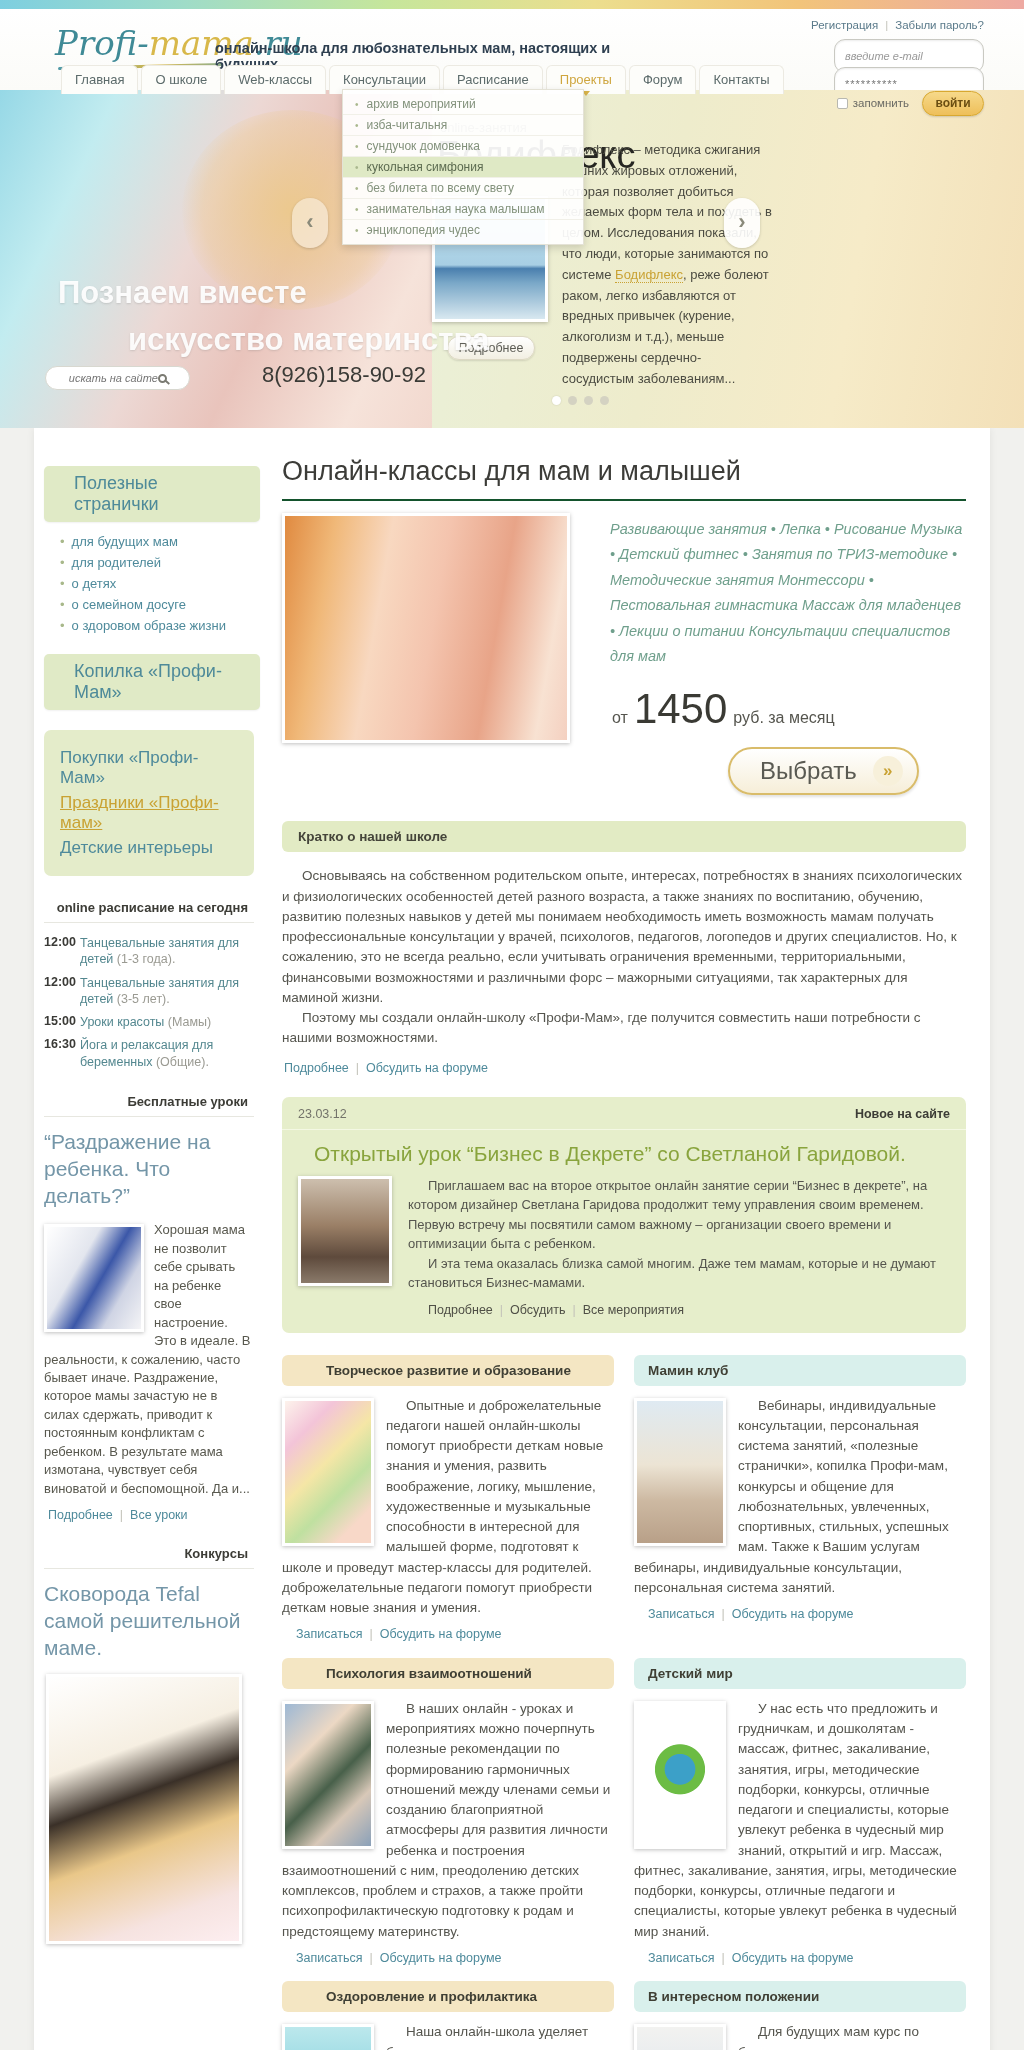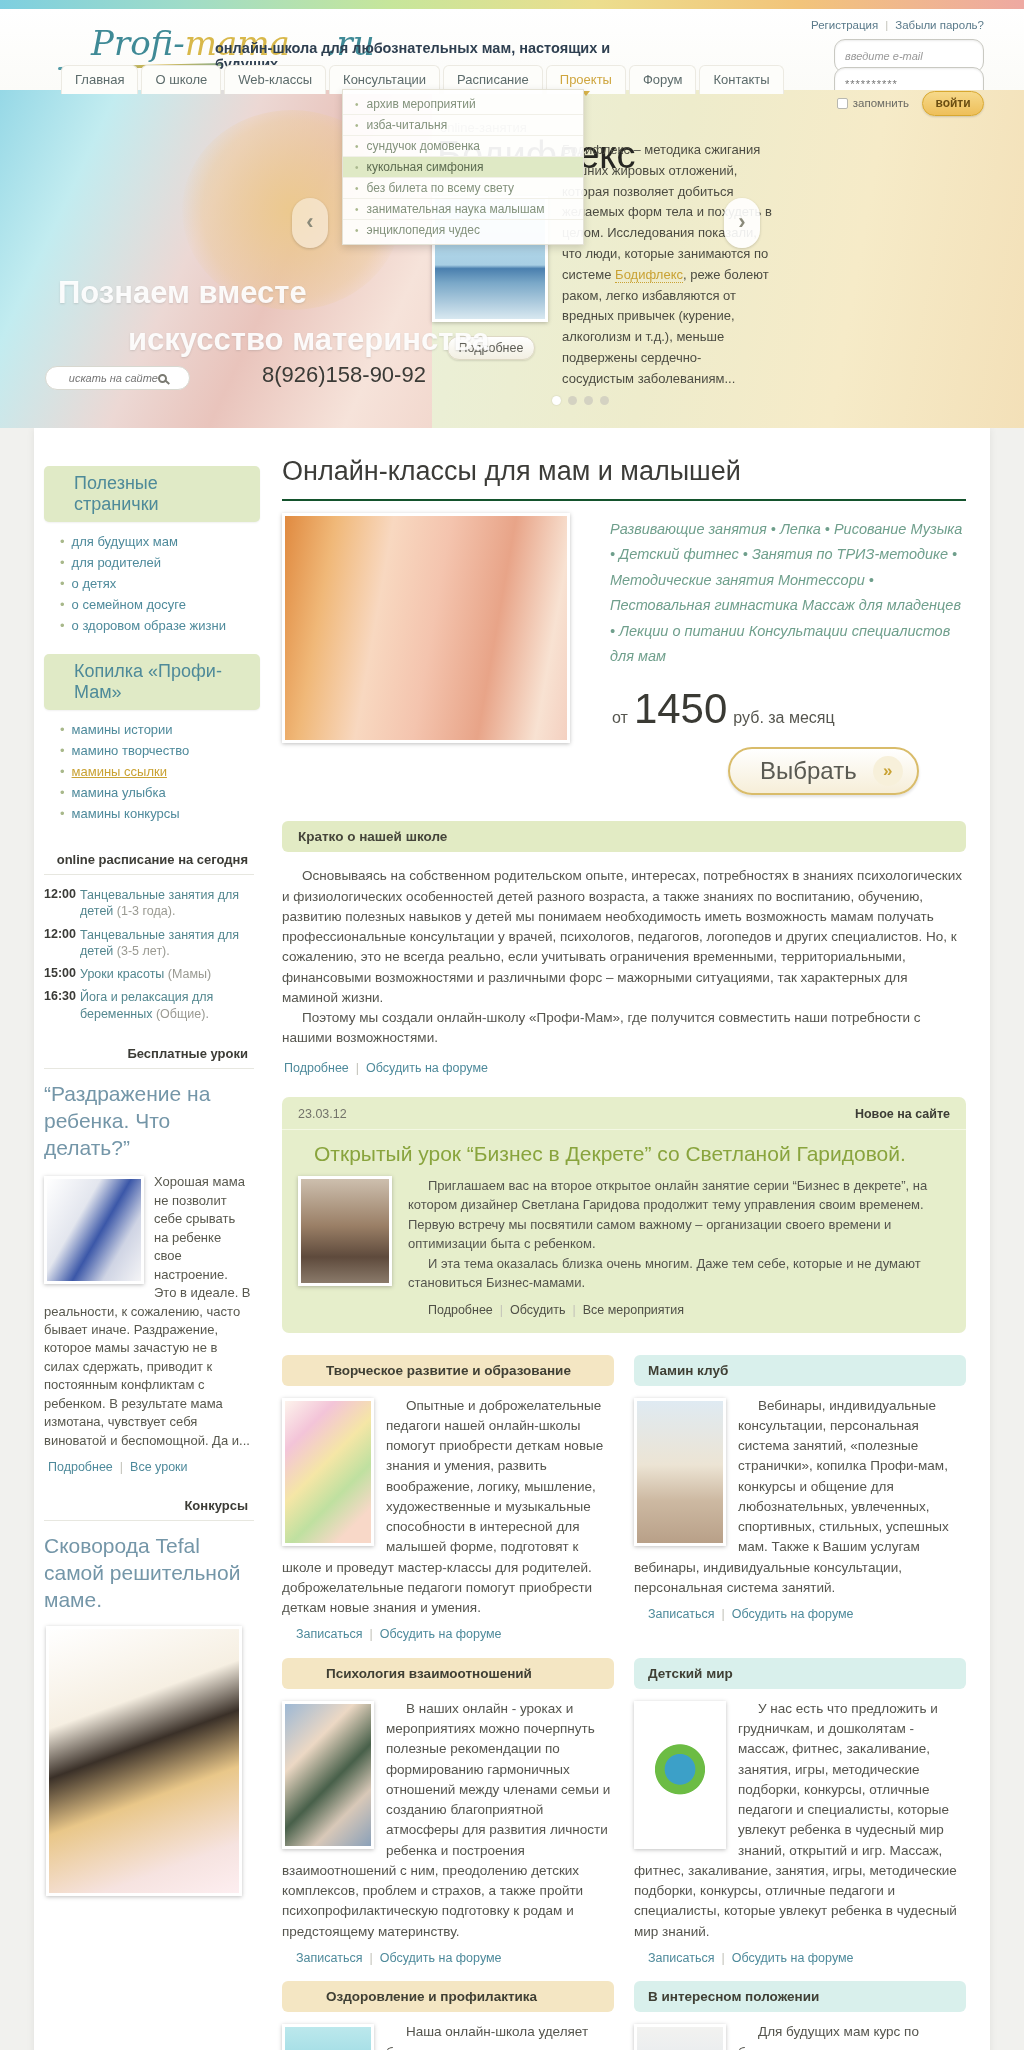--- a/index.html
+++ b/index.html
@@ -12,21 +12,21 @@
   }
   a { text-decoration:none; cursor:pointer; }
 
   
   .top-strip { height:9px;
     background:linear-gradient(90deg,#7ecfe0 0%,#9fdcc8 18%,#c6e69b 38%,#ecde8e 58%,#f2c47a 78%,#eea9a2 100%); }
 
   
   .header { position:relative; height:81px; background:linear-gradient(#ffffff,#fbfbf8); }
   .logo { position:absolute; left:55px; top:14px; font-family:"DejaVu Serif", serif; font-style:italic; font-size:34px; }
-  .logo .lg-teal { color:#3f8a96;margin-left:36px; }
+  .logo .lg-teal { color:#3f8a96; }
   .logo .lg-gold { color:#d8b84a; }
   .logo-underline { position:absolute; left:58px; top:56px; width:165px; height:3px; border-radius:3px;
     background:linear-gradient(90deg,#4f9aa8,#d8b84a 60%,#8fb090); transform:rotate(-1.5deg); }
   .tagline { position:absolute; left:215px; top:31px; width:420px; font-size:14.5px; font-weight:bold; color:#2e3f50; }
 
   .top-links { position:absolute; right:40px; top:10px; font-size:11.5px; color:#9aa5ad; }
   .top-links a { color:#5a7a8a; }
   .login-input { position:absolute; right:40px; width:150px; height:22px; border:1px solid #c9c9c2; border-radius:11px;
     padding:16px 10px; font-size:11px; color:#777; background:#fff; box-shadow:inset 0 1px 2px rgba(0,0,0,.08); font-family:inherit; }
   .login-input::placeholder { font-style:italic; color:#999; }
@@ -272,28 +272,26 @@
     <div class="side-h">Полезные странички</div>
     <ul class="side-list">
       <li><a>для будущих мам</a></li>
       <li><a>для родителей</a></li>
       <li><a>о детях</a></li>
       <li><a>о семейном досуге</a></li>
       <li><a>о здоровом образе жизни</a></li>
     </ul>
 
     <div class="side-h">Копилка «Профи-Мам»</div>
-    <ul class="side-list">
-      <li><a>мамины истории</a></li>
-      <li><a>мамино творчество</a></li>
-      <li><a class="hl">мамины ссылки</a></li>
-      <li><a>мамина улыбка</a></li>
-      <li><a>мамины конкурсы</a></li>
-    </ul>
-
+
+    <div class="side-greenbox">
+      <a>Покупки «Профи-Мам»</a>
+      <a class="hl">Праздники «Профи-мам»</a>
+      <a>Детские интерьеры</a>
+    </div>
 
     <div class="side-sec-h">online расписание на сегодня</div>
     <div class="sch-row">
       <span class="sch-time">12:00</span>
       <span class="sch-text"><a style="color:#53878f">Танцевальные занятия для детей</a> <span class="sch-note">(1-3 года).</span></span>
     </div>
     <div class="sch-row">
       <span class="sch-time">12:00</span>
       <span class="sch-text"><a style="color:#53878f">Танцевальные занятия для детей</a> <span class="sch-note">(3-5 лет).</span></span>
     </div>
@@ -349,21 +347,21 @@
     <div class="news">
       <div class="news-head">
         <span>23.03.12</span>
         <span class="news-label">Новое на сайте</span>
       </div>
       <div class="news-title">Открытый урок “Бизнес в Декрете” со Светланой Гаридовой.</div>
       <div class="news-body">
         <div class="news-photo ph"></div>
         <div class="news-right">
           <p class="para">Приглашаем вас на второе открытое онлайн занятие серии “Бизнес в декрете”, на котором дизайнер Светлана Гаридова продолжит тему управления своим временем. Первую встречу мы посвятили самом важному – организации своего времени и оптимизации быта с ребенком.</p>
-          <p class="para">И эта тема оказалась близка очень многим. Даже тем себе, которые и не думают становиться Бизнес-мамами.</p>
+          <p class="para">И эта тема оказалась близка самой многим. Даже тем мамам, которые и не думают становиться Бизнес-мамами.</p>
           <div class="news-links">
             <a>Подробнее</a><span class="sep"></span><a>Обсудить</a><span class="sep"></span><a>Все мероприятия</a>
           </div>
         </div>
       </div>
     </div>
 
     <div class="cards">
 
       <div class="card">

